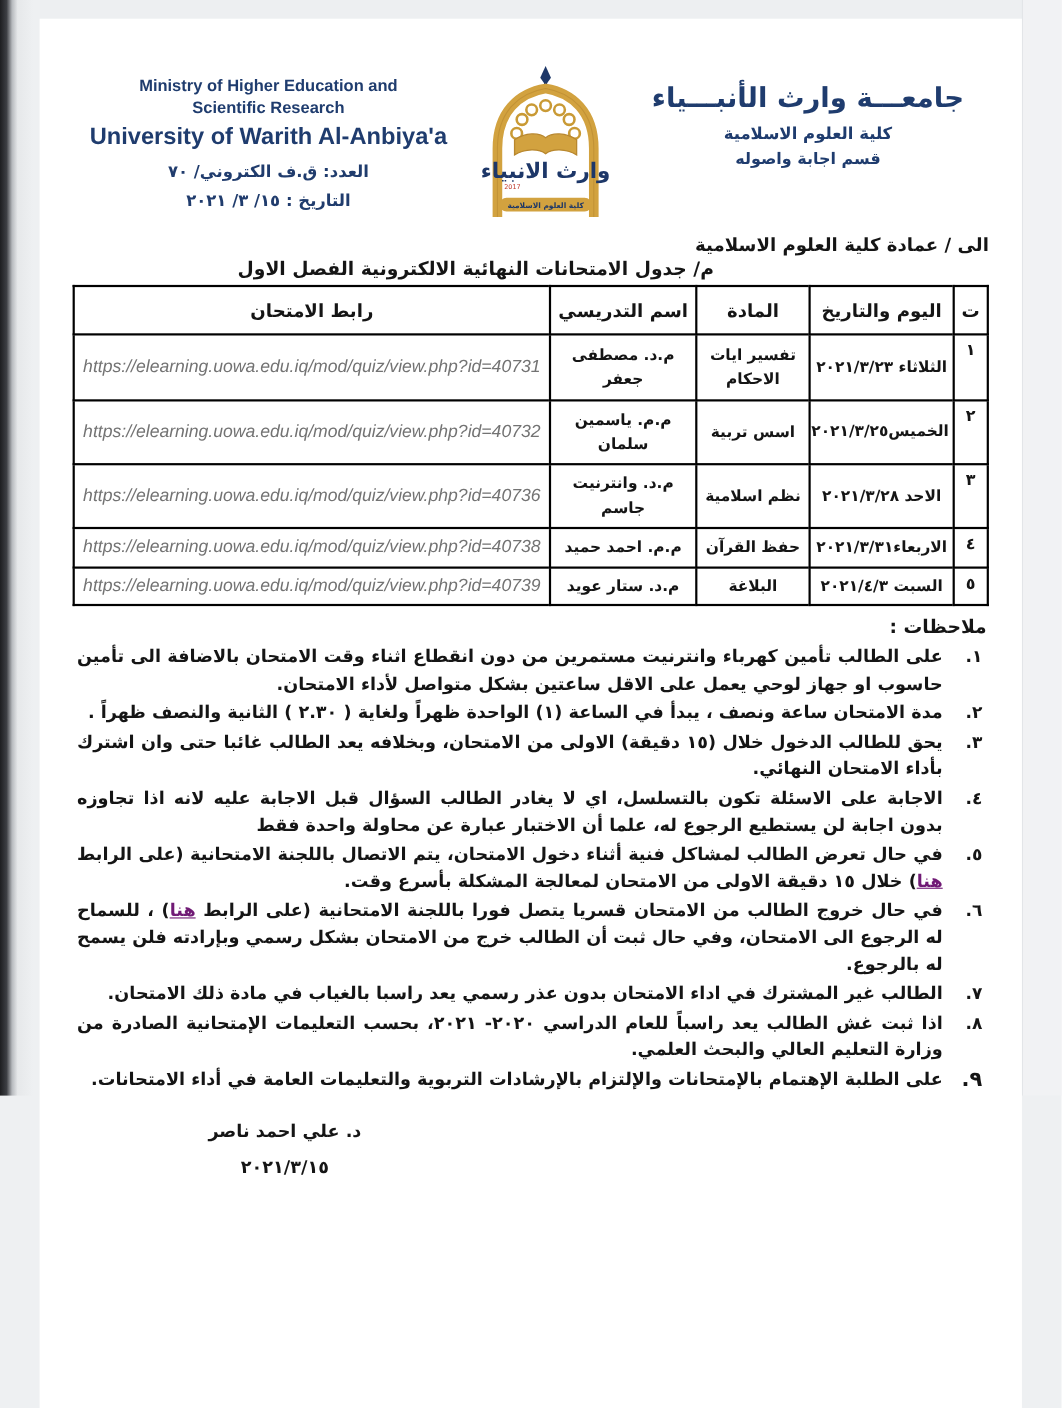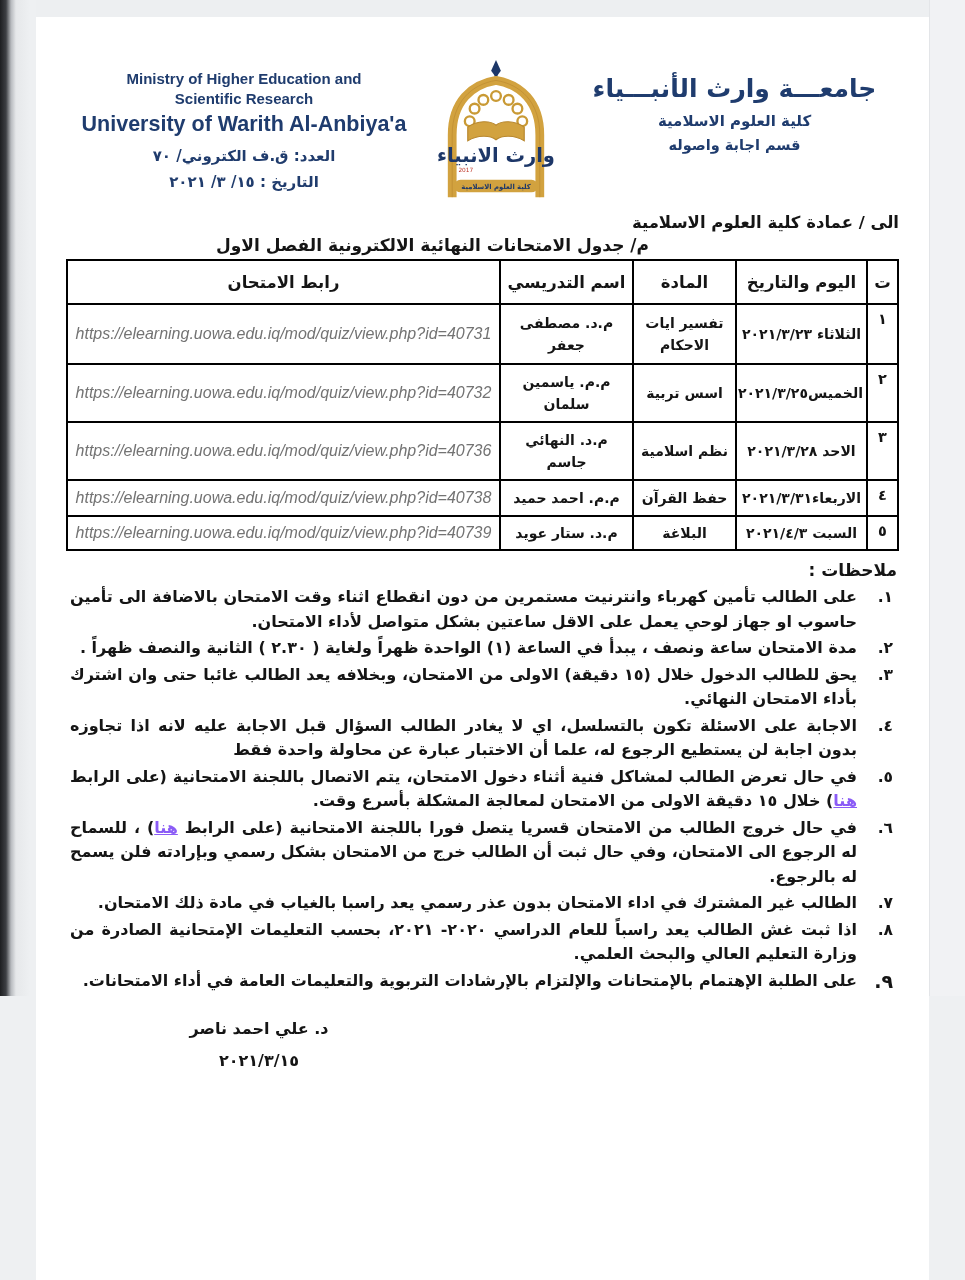--- a/index.html
+++ b/index.html
@@ -44,21 +44,21 @@
   td.c-link a { color:#737373; text-decoration:none;font-style:italic; }
   tr.r1 td { height:60px; } tr.r2 td { height:58px; } tr.r3 td { height:58px; }
   tr.r4 td { height:36px; } tr.r5 td { height:34px; }
 
   
   .notes-title { margin:9px 2px 5px 0; font-size:17px; font-weight:700; }
   .note { display:flex; margin:0 6px 2px 0; }
   .note-num  { flex:none; width:36px; font-size:15.5px; font-weight:700; line-height:24.5px; }
   .note-num.big { font-size:19px; font-weight:800; }
   .note-text { flex:1; font-size:16px; font-weight:700; line-height:24.5px; text-align:justify; padding-left:4px; }
-  .hena { color:#8b5cf6; text-decoration:underline; cursor:pointer; }
+  .hena { color:#701a75; text-decoration:underline; cursor:pointer; }
 
   
   .signature { width:170px; margin:26px 555px 0 0; text-align:center; font-size:16px; font-weight:700; }
   .sig-date { margin-top:13px; }
 
   
   .logo-svg { width:136px; height:146px; }
 </style>
 </head>
 <body>
@@ -147,21 +147,21 @@
           <td class="c-num">٢</td>
           <td>الخميس٢٠٢١/٣/٢٥</td>
           <td>اسس تربية</td>
           <td>م.م. ياسمين سلمان</td>
           <td class="c-link"><a>https://elearning.uowa.edu.iq/mod/quiz/view.php?id=40732</a></td>
         </tr>
         <tr class="r3">
           <td class="c-num">٣</td>
           <td>الاحد ٢٠٢١/٣/٢٨</td>
           <td>نظم اسلامية</td>
-          <td>م.د. النهائي جاسم</td>
+          <td>م.د. وانترنيت جاسم</td>
           <td class="c-link"><a>https://elearning.uowa.edu.iq/mod/quiz/view.php?id=40736</a></td>
         </tr>
         <tr class="r4">
           <td class="c-num">٤</td>
           <td>الاربعاء٢٠٢١/٣/٣١</td>
           <td>حفظ القرآن</td>
           <td>م.م. احمد حميد</td>
           <td class="c-link"><a>https://elearning.uowa.edu.iq/mod/quiz/view.php?id=40738</a></td>
         </tr>
         <tr class="r5">

